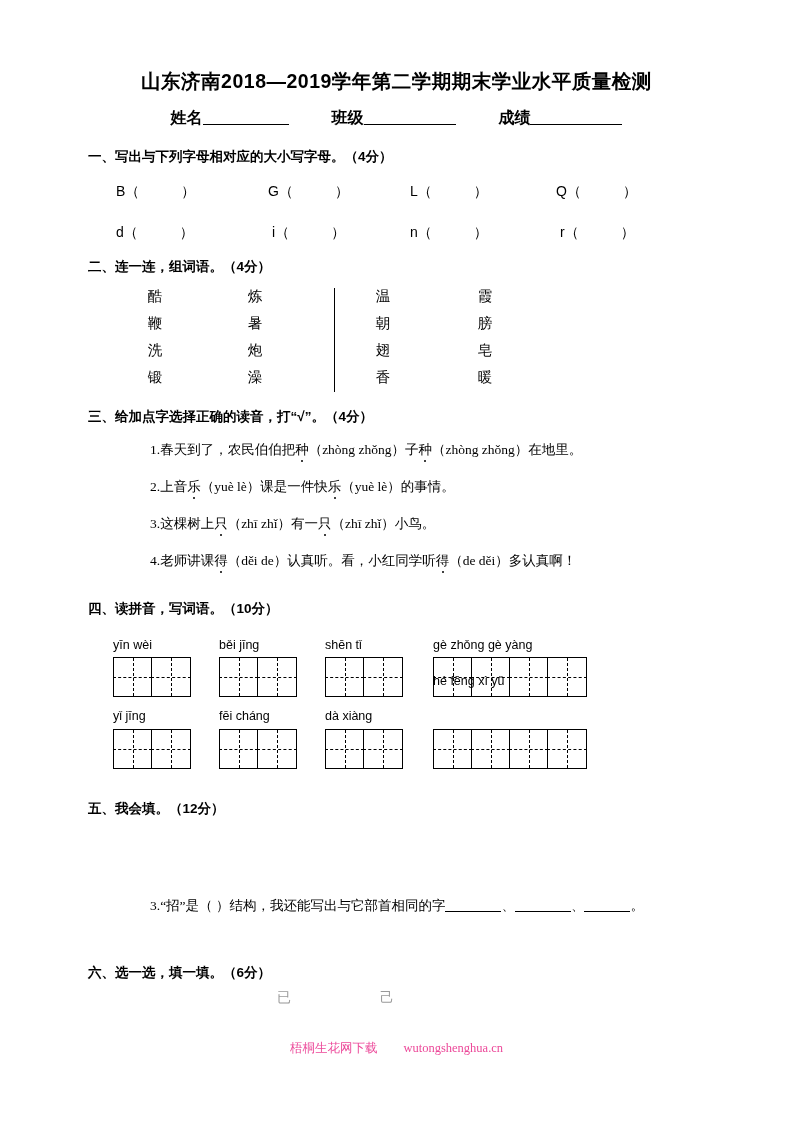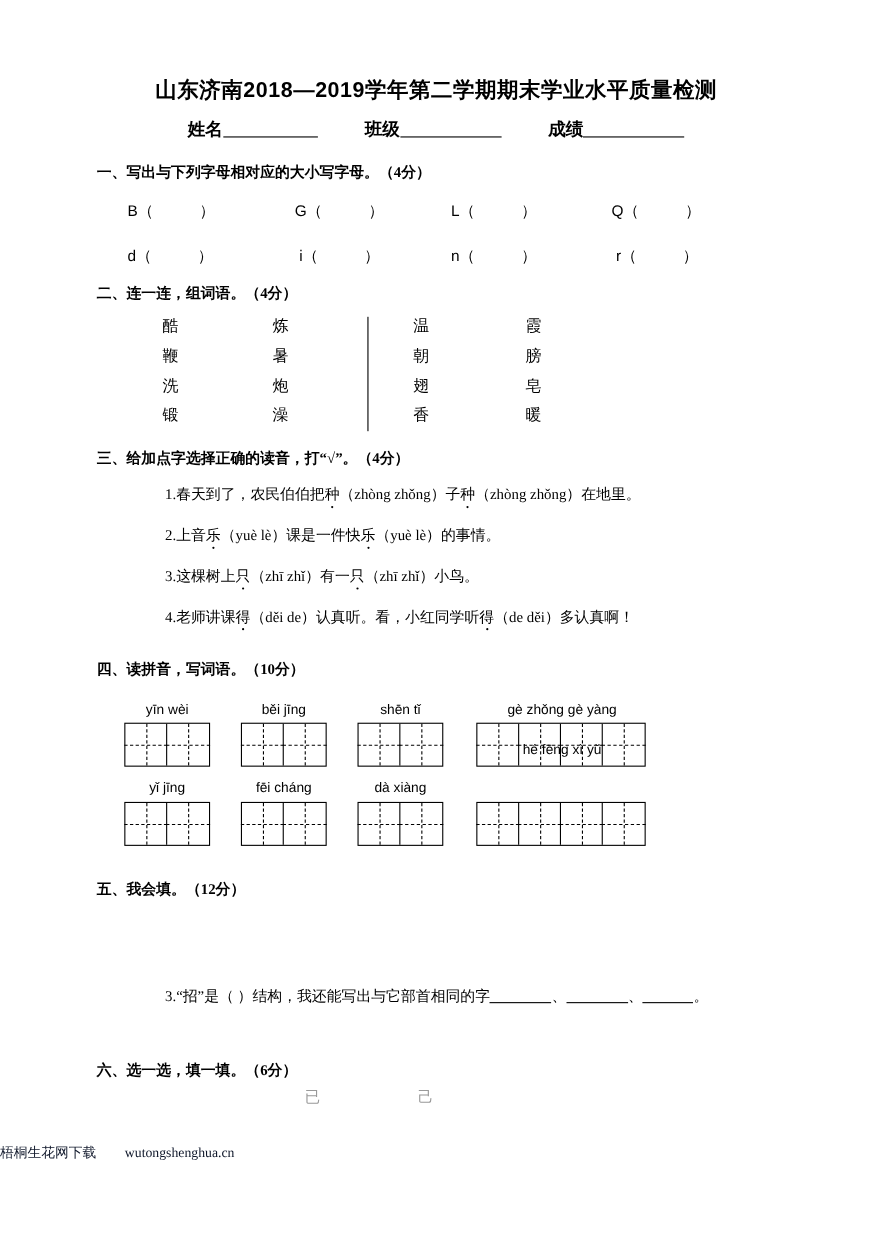--- a/index.html
+++ b/index.html
@@ -48,21 +48,21 @@
     display: inline-block;
     border-bottom: 1.5px solid #000;
     height: 15px;
     vertical-align: -2px;
   }
 
   
   .sec-h {
     position: absolute;
     left: 88px;
-    font-family: Liberation Serif, serif;
+    font-family: Liberation Sans, sans-serif;
     font-weight: bold;
     font-size: 13.5px;
     white-space: nowrap;
   }
 
   
   .btxt {
     position: absolute;
     font-size: 13.5px;
     white-space: nowrap;
@@ -104,21 +104,20 @@
     background: #000;
     border-radius: 50%;
   }
 
   
   .py-lab {
     position: absolute;
     font-family: "Liberation Sans", "DejaVu Sans", sans-serif;
     font-size: 12.5px;
     white-space: nowrap;
-    text-align: center;
   }
   .grid-group {
     position: absolute;
     display: flex;
     border: 1.3px solid #000;
     box-sizing: content-box;
     background: #fff;
   }
   .grid-cell {
     width: 38px;
@@ -154,23 +153,23 @@
     position: absolute;
     font-size: 14px;
     color: #9a9a9a;
   }
 
   
   .footer {
     position: absolute;
     left: 0; top: 1040px;
     width: 793px;
-    text-align: left;
+    text-align: center;
     font-size: 12.5px;
-    color: #0f172a;
+    color: #ec4899;
   }
   .footer .sp { display: inline-block; width: 26px; }
 </style>
 </head>
 <body>
 
 <div class="page">
 
   <div class="doc-title">山东济南2018—2019学年第二学期期末学业水平质量检测</div>
 

